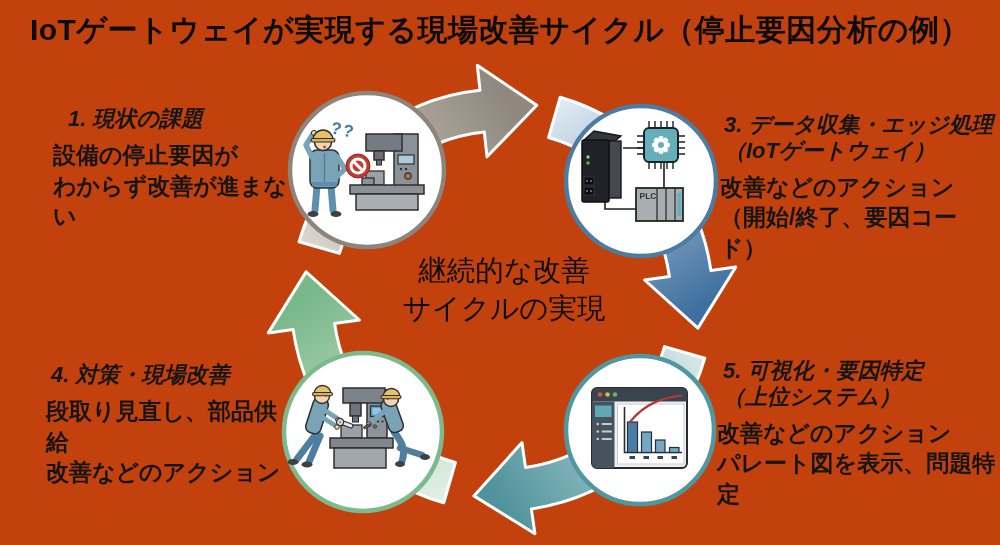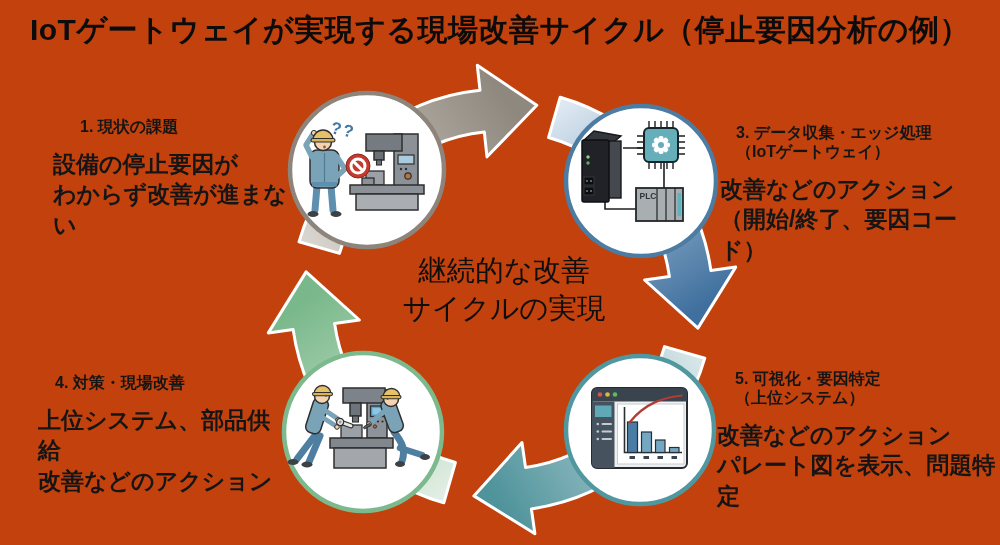--- a/index.html
+++ b/index.html
@@ -2,29 +2,29 @@
 <html><head>
 <meta charset="utf-8">
 <style>
   html,body{margin:0;padding:0;background:#fff;}
   .stage{position:relative;width:1000px;height:545px;background:#c2410c;overflow:hidden;
          font-family:"Liberation Sans","DejaVu Sans",sans-serif;color:#151515;}
   .title{position:absolute;top:10px;left:0;right:0;text-align:center;
          font-size:30px;font-weight:800;color:#0c0c0c;letter-spacing:0.5px;}
   .diagram{position:absolute;left:0;top:0;width:1000px;height:545px;}
   .step{position:absolute;}
-  .step h2{margin:12px;font-size:16px;font-weight:800;line-height:1.18;white-space:pre-line;}
+  .step h2{margin:0;font-size:22px;font-weight:800;line-height:1.18;white-space:pre-line;font-style:italic;}
   .step p{margin:8px 0 0 0;font-size:23px;font-weight:600;line-height:1.33;white-space:pre-line;}
   .step1{left:53px;top:106px;width:235px;}
   .step1 h2{padding-left:15px;}
   .step2{left:720px;top:112px;width:278px;}
   .step2 h2{padding-left:4px;}
   .step3{left:717px;top:358px;width:280px;}
   .step3 h2{padding-left:6px;}
-  .step4{left:38px;top:362px;width:245px;}
+  .step4{left:46px;top:362px;width:245px;}
   .step4 h2{padding-left:5px;}
   .center-label{position:absolute;left:383px;top:252px;width:242px;text-align:center;
         font-size:28.5px;font-weight:400;line-height:1.32;white-space:pre-line;color:#0e0e0e;}
 </style>
 </head>
 <body>
 
 <div class="stage">
 
   <div class="title">IoTゲートウェイが実現する現場改善サイクル（停止要因分析の例）</div>
@@ -247,20 +247,20 @@
 
   <div class="step step3">
     <h2>5. 可視化・要因特定
 （上位システム）</h2>
     <p>改善などのアクション
 パレート図を表示、問題特定</p>
   </div>
 
   <div class="step step4">
     <h2>4. 対策・現場改善</h2>
-    <p>上位システム、部品供給
+    <p>段取り見直し、部品供給
 改善などのアクション</p>
   </div>
 
   <div class="center-label">継続的な改善
 サイクルの実現</div>
 
 </div>
 
 </body></html>

